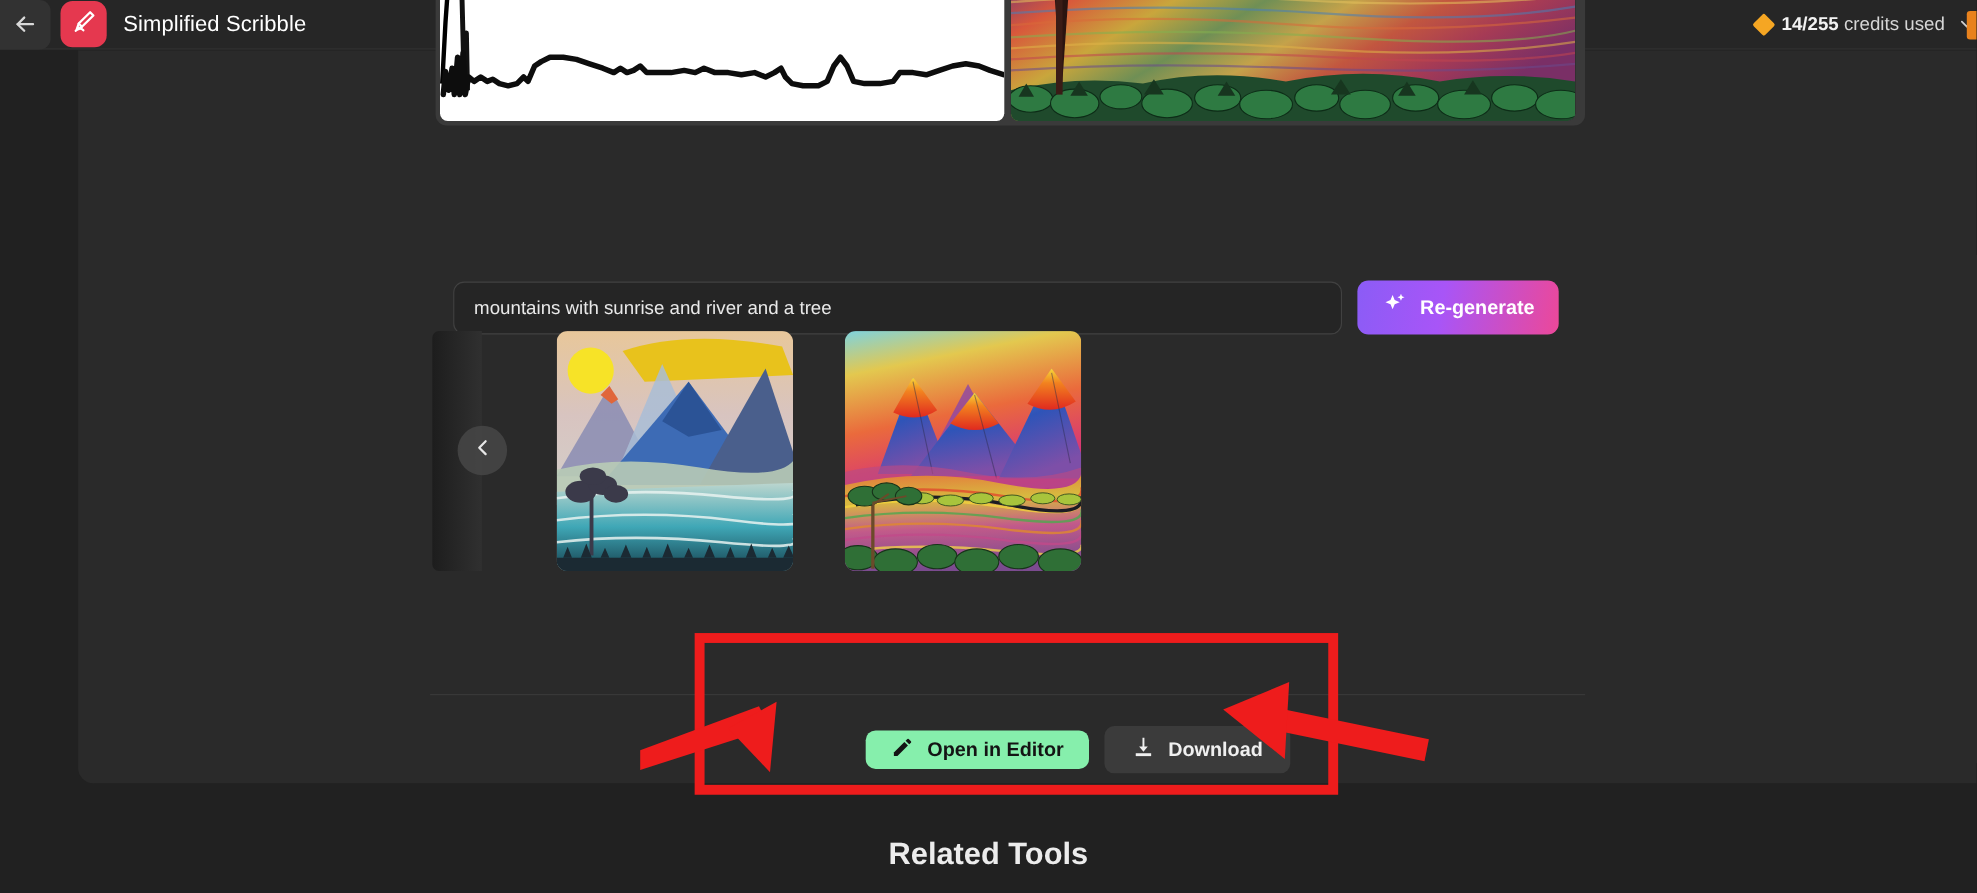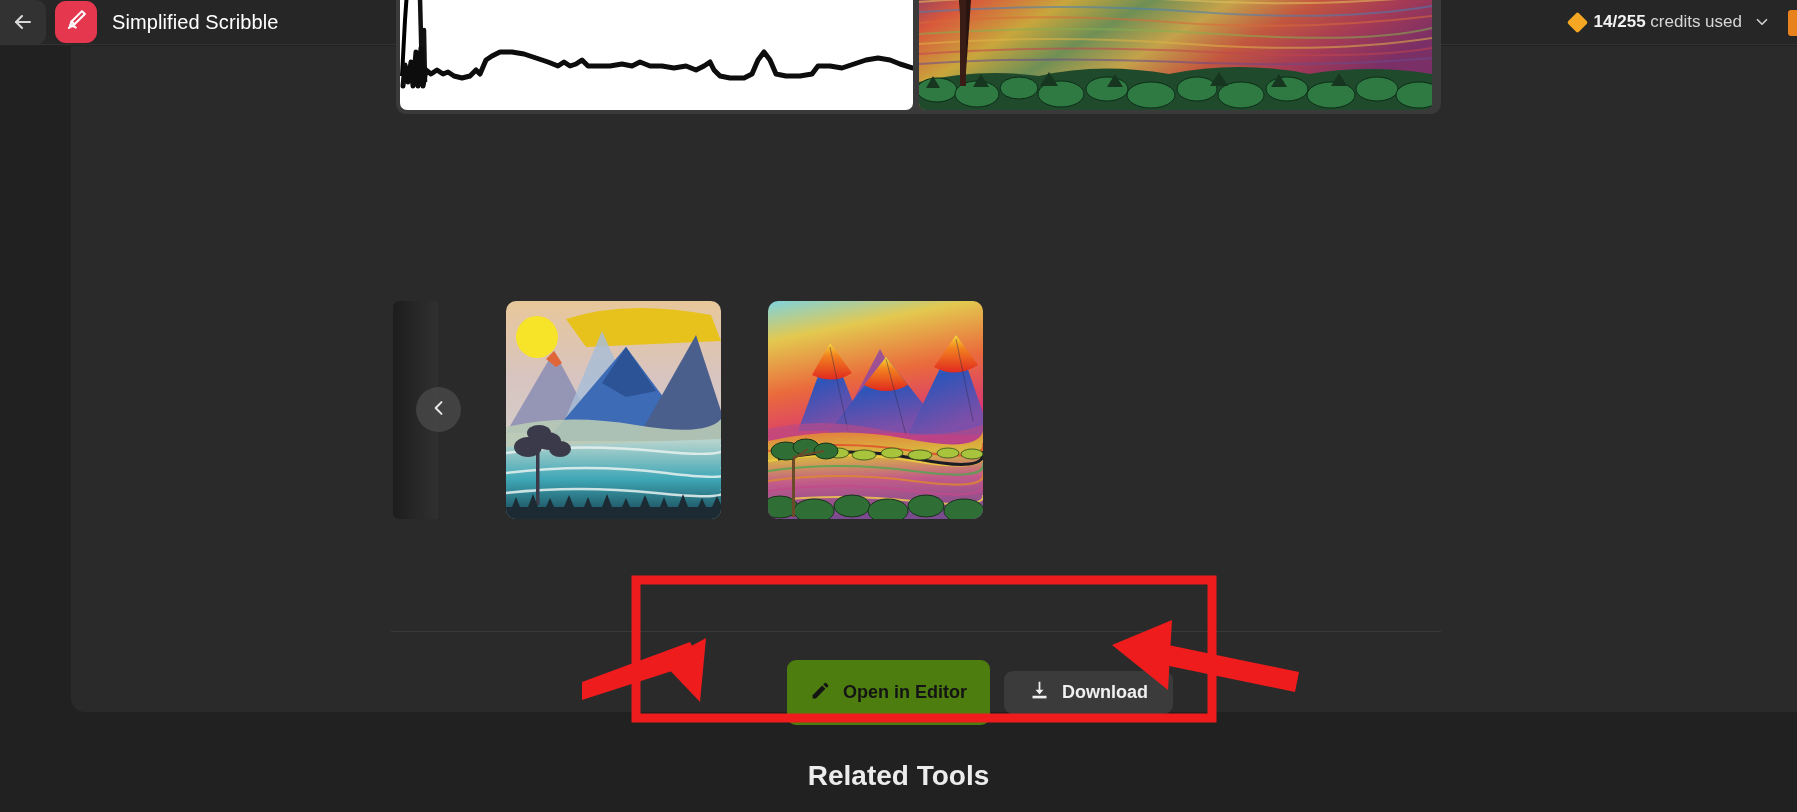--- a/index.html
+++ b/index.html
@@ -31,21 +31,21 @@
     background: #e5384f; border-radius: 11px;
     display: flex; align-items: center; justify-content: center;
   }
   .app-title {
     margin-left: 15px;
     font-size: 20px; font-weight: normal; color: #ffffff;
     letter-spacing: .1px;
   }
   .header-right {
     margin-left: auto; display: flex; align-items: center; gap: 9px;
-    padding-right: 26px; height: 45px;
+    padding-right: 0; height: 45px;
   }
   .credit-diamond {
     width: 15px; height: 15px; background: #f5a623;
     transform: rotate(45deg); border-radius: 2px;
   }
   .credit-text { font-size: 17px; color: #d6d6d6; white-space: nowrap; }
   .credit-text b { color: #f2f2f2; font-weight: bold; }
   .chevron-dn { margin-left: 2px; cursor: pointer; display:flex; }
   .edge-chip {
     position: absolute; right: 0; top: 10px;
@@ -129,22 +129,22 @@
   
   .divider {
     position: absolute; left: 320px; top: 585px;
     width: 1050px; height: 1px; background: #3a3a3a;
   }
   .actions {
     position: absolute; left: 716px; top: 614px;
     display: flex; align-items: center; gap: 14px;
   }
   .btn-editor {
-    height: 65px; padding: 0 23px;
-    background: #4d7c0f; border: none; border-radius: 9px;
+    height: 35px; padding: 0 23px;
+    background: #86efac; border: none; border-radius: 9px;
     display: flex; align-items: center; gap: 12px;
     color: #141414; font-size: 18px; font-weight: bold;
     cursor: pointer; font-family: "Liberation Sans", sans-serif;
   }
   .btn-download {
     height: 43px; padding: 0 25px;
     background: #3b3b3b; border: none; border-radius: 9px;
     display: flex; align-items: center; gap: 12px;
     color: #f0f0f0; font-size: 18px; font-weight: bold;
     cursor: pointer; font-family: "Liberation Sans", sans-serif;
@@ -266,20 +266,32 @@
             <path d="M300 82 l9 14 -18 0z"></path>
               <path d="M360 84 l8 13 -16 0z"></path>
             <path d="M420 83 l8 13 -16 0z"></path>
           </g>
           <path d="M40 10 L46 96 L52 10" fill="#2a1410"></path>
           <rect x="41" y="4" width="6" height="92" fill="#3a1c16"></rect>
         </svg>
       </div>
     </div>
 
+    <div class="prompt-row">
+      <input class="prompt-input" type="text" value="mountains with sunrise and river and a tree" style="">
+      <button class="regen-btn">
+        <span>
+          <svg width="24" height="24" viewBox="0 0 24 24" fill="#ffffff">
+            <path d="M10 3.2l1.9 4.6 4.6 1.9-4.6 1.9L10 16.2 8.1 11.6 3.5 9.7l4.6-1.9z"></path>
+            <path d="M17.6 2l.95 2.3 2.3.95-2.3.95-.95 2.3-.95-2.3-2.3-.95 2.3-.95z"></path>
+          </svg>
+        </span>
+        <span>Re-generate</span>
+      </button>
+    </div>
 
     <div class="carousel">
 
       <div class="thumb-partial"></div>
 
       <div class="carousel-prev">
         <span>
           <svg width="20" height="20" viewBox="0 0 24 24" fill="none" stroke="#e8e8e8" stroke-width="2.4" stroke-linecap="round" stroke-linejoin="round">
               <polyline points="15 5 8 12 15 19"></polyline>
             </svg>

